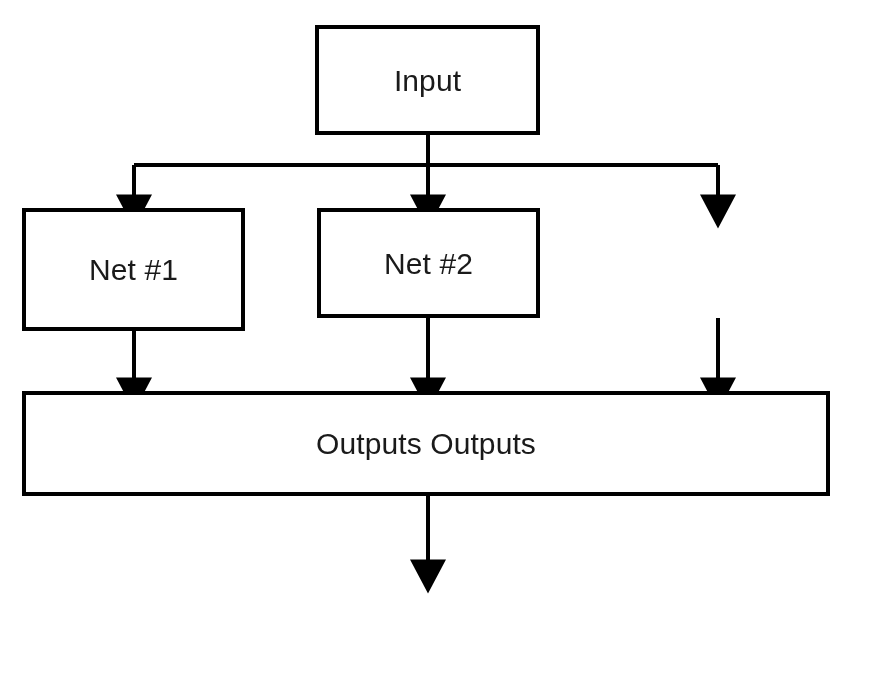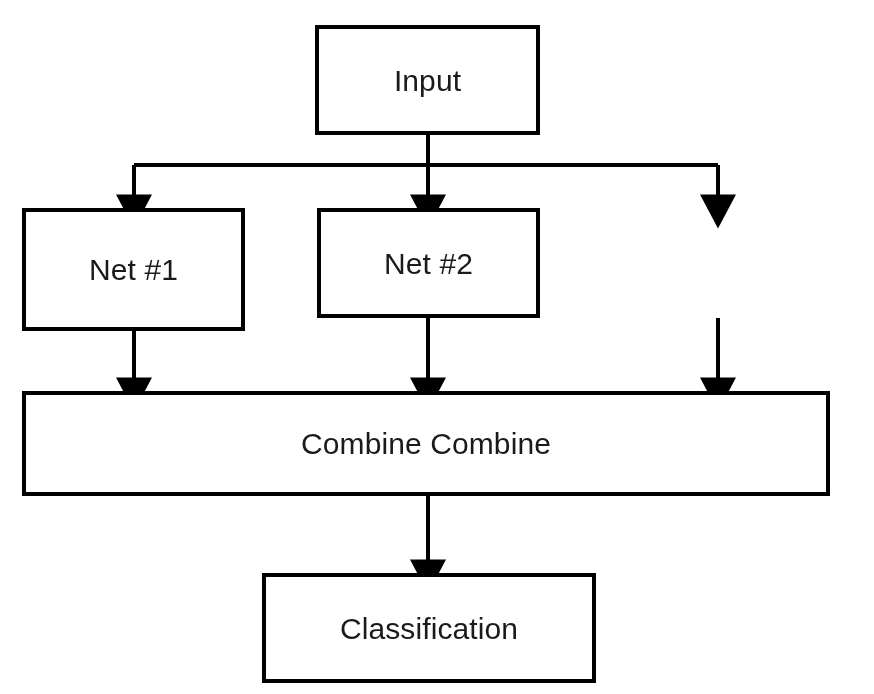--- a/index.html
+++ b/index.html
@@ -97,20 +97,17 @@
   <div class="node-box" id="node-net-1">
     <span class="node-label">Net #1</span>
   </div>
 
   <div class="node-box" id="node-net-2">
     <span class="node-label">Net #2</span>
   </div>
 
 
   <div class="node-box" id="node-combine">
-    <span class="node-label">Combine Combine</span>
+    <span class="node-label">Outputs Outputs</span>
   </div>
 
-  <div class="node-box" id="node-classification">
-    <span class="node-label">Classification</span>
-  </div>
 
 </div>
 
 </body></html>

